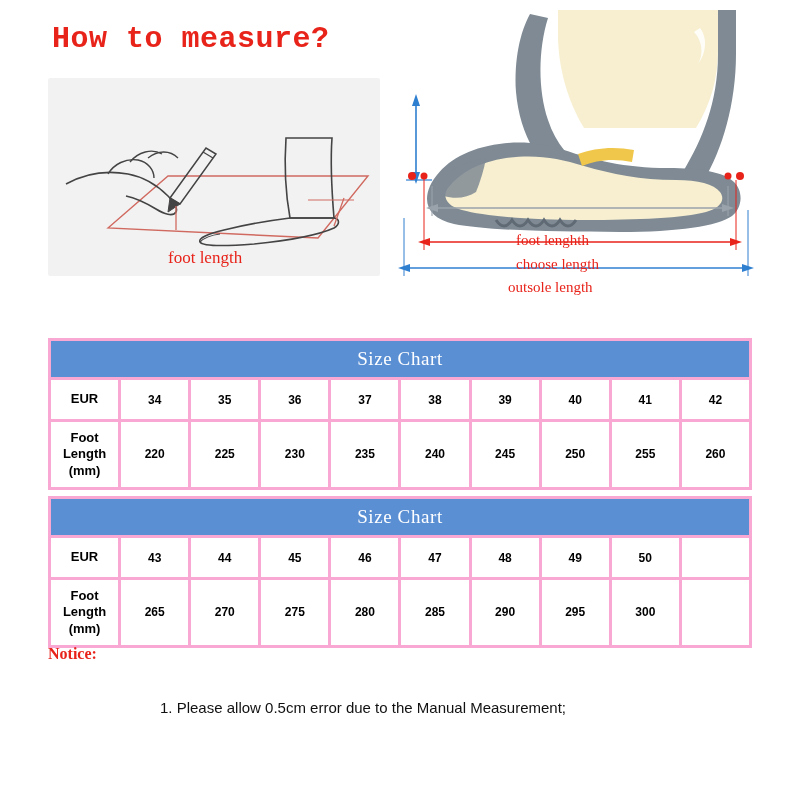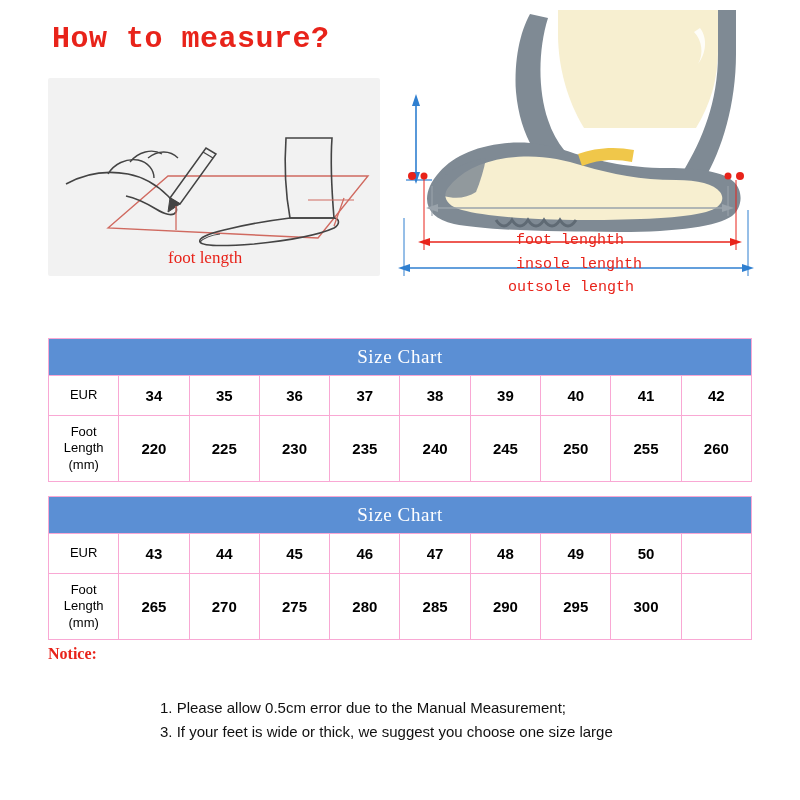--- a/index.html
+++ b/index.html
@@ -53,62 +53,62 @@
     top: 248px;
     font-size: 17px;
     color: #e8231a;
     font-family: "Liberation Serif", serif;
   }
 
   .lbl-red {
     position: absolute;
     font-size: 15px;
     color: #e8231a;
-    font-family: Liberation Mono, monospace;
+    font-family: Liberation Serif, serif;
     white-space: nowrap;
   }
 
   
   .table-wrap {
     position: absolute;
     left: 48px;
     width: 704px;
   }
   #size-table-1 { top: 338px; }
   #size-table-2 { top: 496px; }
 
   table.size {
     border-collapse: collapse;
     width: 100%;
     table-layout: fixed;
   }
   table.size th, table.size td {
-    border: 1px solid #f9a8d4;
+    border: 3px solid #f9a8d4;
     text-align: center;
     font-family: "Liberation Sans", sans-serif;
   }
   table.size .hdr-bar {
     background: #5b8fd4;
     color: #ffffff;
     font-size: 19px;
     font-weight: normal;
     height: 34px;
     letter-spacing: 0.6px;
     font-family: "Liberation Serif", serif;
   }
   table.size td.rowlabel {
     width: 116px;
     font-size: 13px;
-    font-weight: normal;
+    font-weight: bold;
     color: #000;
     line-height: 1.25;
     padding: 8px 2px;
   }
   table.size td.cell {
-    font-size: 15px;
+    font-size: 12px;
     font-weight: bold;
     height: 37px;
     color: #000;
   }
 
   
   .notice-title {
     position: absolute;
     left: 48px;
     top: 645px;
@@ -206,21 +206,21 @@
     <line x1="348" y1="170" x2="348" y2="240" stroke="#e8231a" stroke-width="1"></line>
 
     <line x1="16" y1="258" x2="360" y2="258" stroke="#2f7fd0" stroke-width="1.3"></line>
     <polygon points="10,258 22,254 22,262" fill="#2f7fd0"></polygon>
     <polygon points="366,258 354,254 354,262" fill="#2f7fd0"></polygon>
     <line x1="16" y1="208" x2="16" y2="266" stroke="#2f7fd0" stroke-width="1"></line>
     <line x1="360" y1="200" x2="360" y2="266" stroke="#2f7fd0" stroke-width="1"></line>
   </svg>
 </div>
 <div class="lbl-red" style="left:516px; top:232px;">foot lenghth</div>
-<div class="lbl-red" style="left:516px; top:256px;">insole lenghth</div>
+<div class="lbl-red" style="left:516px; top:256px;">choose length</div>
 <div class="lbl-red" style="left:508px; top:279px;">outsole length</div>
 
 <div class="table-wrap" id="size-table-1">
   <table class="size">
     <tbody>
         <tr>
       <th class="hdr-bar" colspan="10">Size Chart</th>
     </tr>
     <tr>
       <td class="rowlabel">EUR</td>
@@ -286,14 +286,13 @@
       <td class="cell">300</td>
       <td class="cell"></td>
     </tr>
   </tbody>
     </table>
 </div>
 
 <div class="notice-title">Notice:</div>
 <ul class="notice-list">
   <li>1. Please allow 0.5cm error due to the Manual Measurement;</li>
-  <li>3. If your feet is wide or thick, we suggest you choose one size large</li>
 </ul>
 
 </body></html>

